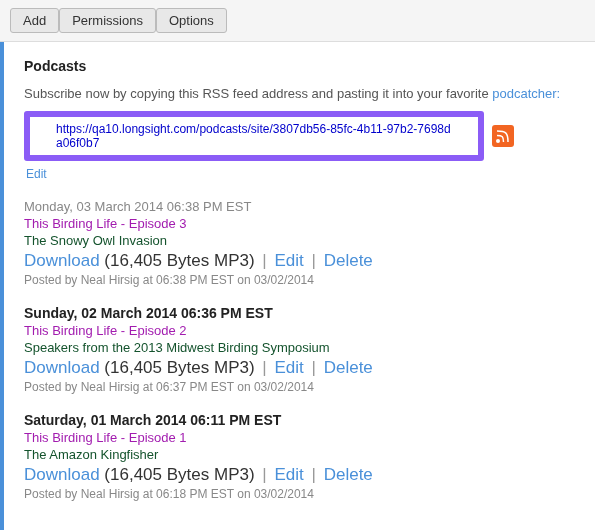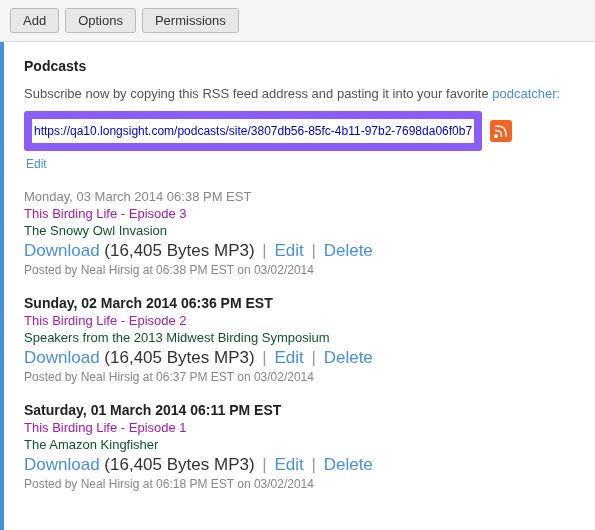--- a/index.html
+++ b/index.html
@@ -12,21 +12,20 @@
       min-height: 530px;
     }
 
     
     .toolbar {
       display: flex;
       align-items: center;
       padding: 8px 10px;
       border-bottom: 1px solid #ddd;
       background: #f5f5f5;
-      gap: 6px;
     }
     .toolbar-btn {
       padding: 4px 12px;
       font-size: 13px;
       border: 1px solid #bbb;
       background: #e8e8e8;
       cursor: pointer;
       border-radius: 3px;
       color: #333;
     }
@@ -66,23 +65,23 @@
     }
 
     
     .rss-url-container {
       display: flex;
       align-items: center;
       margin-bottom: 6px;
       gap: 8px;
     }
     .rss-url-box {
-      border: 8px solid #8b5cf6;
+      border: 6px solid #8b5cf6;
       border-radius: 3px;
-      padding: 5px 2px;
+      padding: 5px 26px;
       font-size: 12px;
       color: #0000cc;
       background: #fff;
       max-width: 460px;
       word-break: break-all;
     }
     .rss-icon {
       width: 22px;
       height: 22px;
       background: #f26522;
@@ -148,22 +147,22 @@
     .episode-meta {
       font-size: 12px;
       color: #888;
     }
   </style>
 </head>
 <body>
 
 <div class="toolbar">
   <button class="toolbar-btn">Add</button>
+  <button class="toolbar-btn">Permissions</button>
   <button class="toolbar-btn">Options</button>
-  <button class="toolbar-btn">Permissions</button>
 </div>
 
 <div class="content-wrapper">
   <div class="left-bar"></div>
   <div class="main-content">
 
     <div class="section-title">Podcasts</div>
 
     <div class="subscribe-text">
       <span>Subscribe now by copying this RSS feed address and pasting it into your favorite </span><a href="#">podcatcher:</a>

